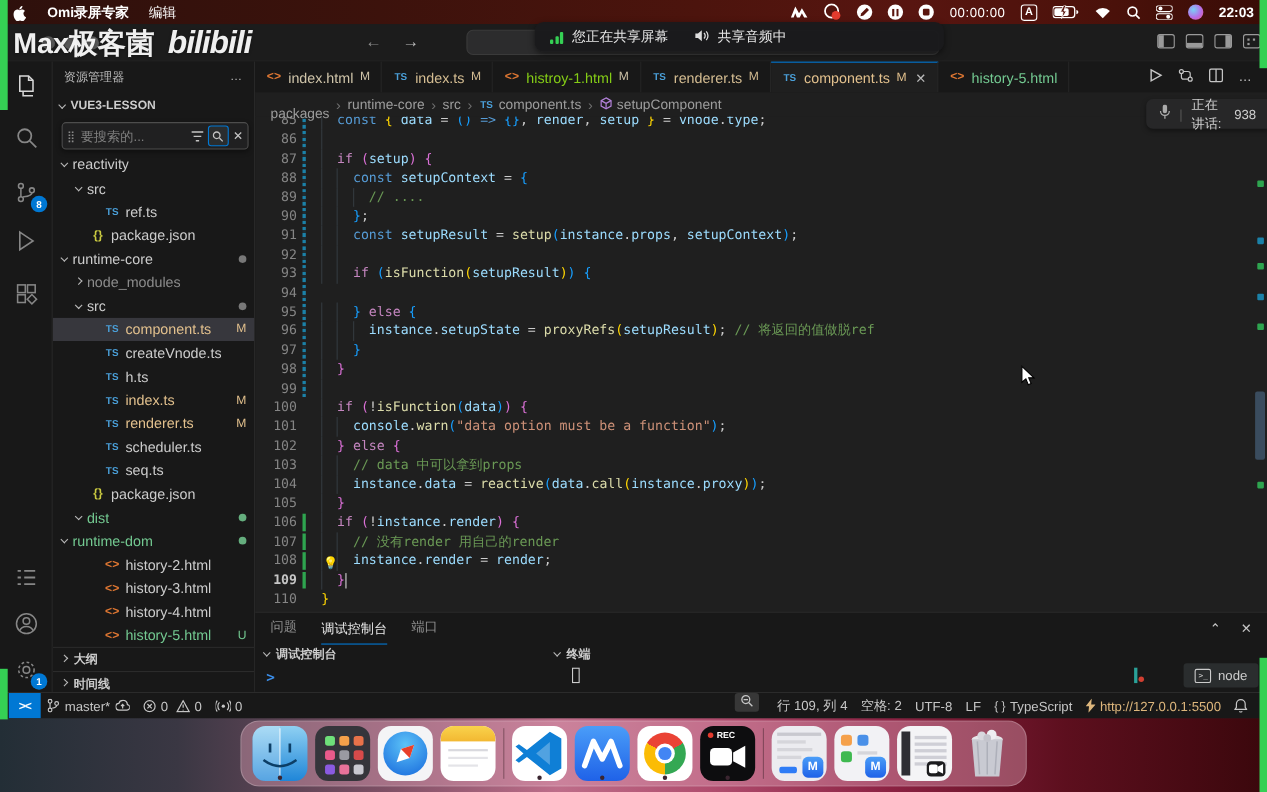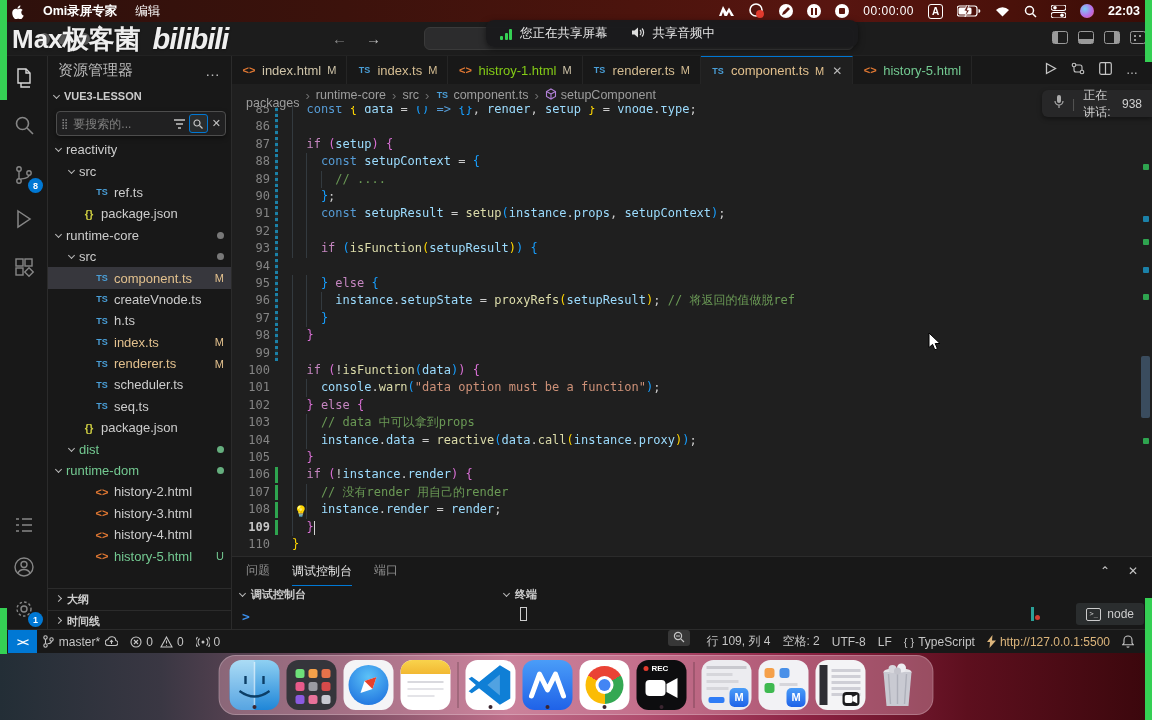--- a/index.html
+++ b/index.html
@@ -41,21 +41,21 @@
   .cmdcenter{position:absolute;left:424px;top:5px;width:430px;height:23px;background:#2c2c2d;border:1px solid #3a3a3a;border-radius:6px;}
   .lay-ic{position:absolute;top:9px;width:16px;height:13px;border:1.3px solid #9a9a9a;border-radius:2.5px;}
   .lay-ic i{position:absolute;background:#9a9a9a;}
 
   .activitybar{left:0;top:56px;width:48px;height:573px;background:#181818;border-right:1px solid #2b2b2b;}
   .act-ic{position:absolute;left:9px;width:30px;height:30px;color:#868686;display:flex;align-items:center;justify-content:center;}
   .act-ic.on{color:#d7d7d7;}
   .act-badge{position:absolute;right:-4px;bottom:-3px;background:#0078d4;color:#fff;border-radius:9px;font-size:9px;min-width:15px;height:15px;display:flex;align-items:center;justify-content:center;font-weight:bold;}
 
   .sidebar{left:48px;top:56px;width:184px;height:573px;background:#181818;border-right:1px solid #2b2b2b;overflow:hidden;}
-  .sb-head{height:28px;display:flex;align-items:center;padding:0 10px;color:#bbbbbb;font-size:15px;}
+  .sb-head{height:28px;display:flex;align-items:center;padding:0 10px;color:#bbbbbb;font-size:11px;}
   .sb-head .more{margin-left:auto;color:#bbb;letter-spacing:1px;}
   .sb-proj{height:24px;display:flex;align-items:center;gap:5px;padding:0 6px;font-weight:bold;font-size:11px;color:#cccccc;}
   .findwidget{position:absolute;left:8px;top:55px;width:170px;height:25px;background:#202021;border:1px solid #4d4d4d;border-radius:4px;display:flex;align-items:center;padding:0 4px;gap:4px;z-index:5;box-shadow:0 2px 5px rgba(0,0,0,.4);}
   .findwidget .grip{color:#8a8a8a;font-size:10px;letter-spacing:-1px;}
   .findwidget input{flex:1;min-width:0;background:transparent;border:none;outline:none;color:#ddd;font-size:12px;font-family:inherit;}
   .findwidget input::placeholder{color:#7f7f7f;}
   .fw-ic{color:#c3c3c3;font-size:11px;flex:none;display:flex;align-items:center;justify-content:center;}
   .fw-search{width:19px;height:19px;border:1px solid #0078d4;border-radius:3px;background:#2a2d2e;}
   .tree{position:absolute;left:0;top:83px;width:184px;}
   .trow{position:relative;height:21.4px;display:flex;align-items:center;gap:5px;font-size:13px;color:#cccccc;padding-right:8px;}
@@ -354,20 +354,24 @@
           <span class="lbl">ref.ts</span>
         </div>
         <div class="trow" style="padding-left: 34px;">
           <span class="ficon json">{}</span>
           <span class="lbl">package.json</span>
         </div>
         <div class="trow" style="padding-left: 8px;">
           <span class="chev"></span>
           <span class="lbl">runtime-core</span>
           <span class="fdot"></span>
+        </div>
+        <div class="trow" style="padding-left: 21px;">
+          <span class="chev closed"></span>
+          <span class="lbl" style="color: rgb(140, 140, 140);">node_modules</span>
         </div>
         <div class="trow" style="padding-left: 21px;">
           <span class="chev"></span>
           <span class="lbl">src</span>
           <span class="fdot"></span>
         </div>
         <div class="trow sel" style="padding-left: 47px;">
           <span class="ficon ts">TS</span>
           <span class="lbl" style="color: rgb(226, 192, 141);">component.ts</span>
           <span class="badge" style="color: rgb(226, 192, 141);">M</span>

